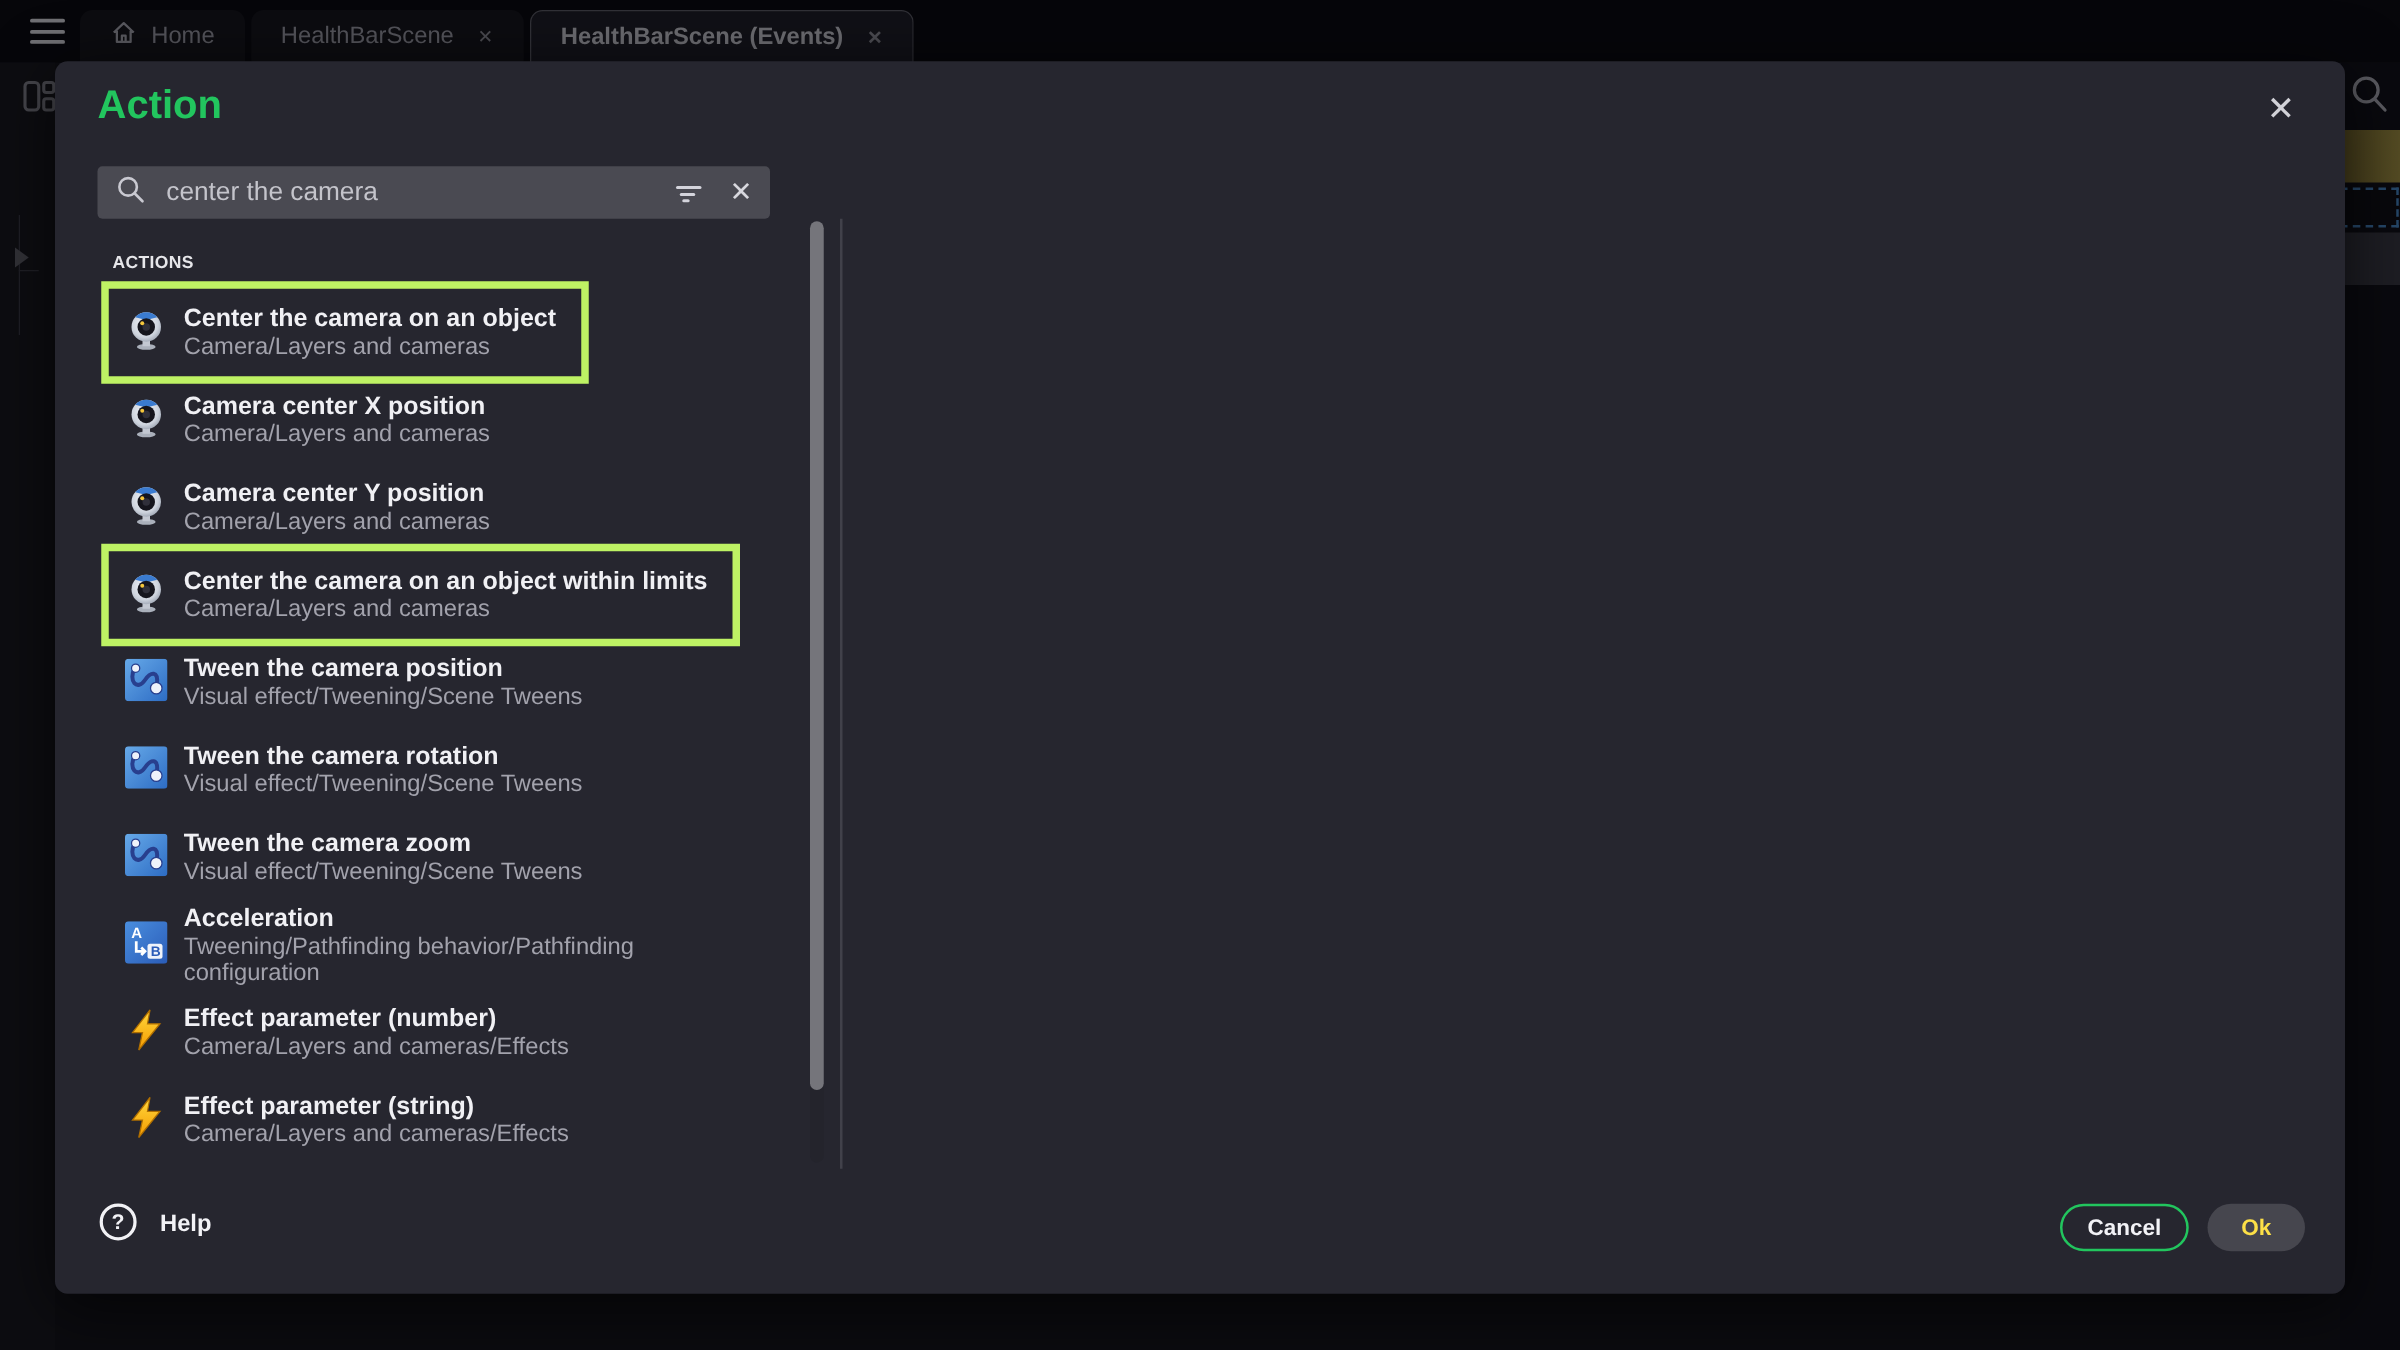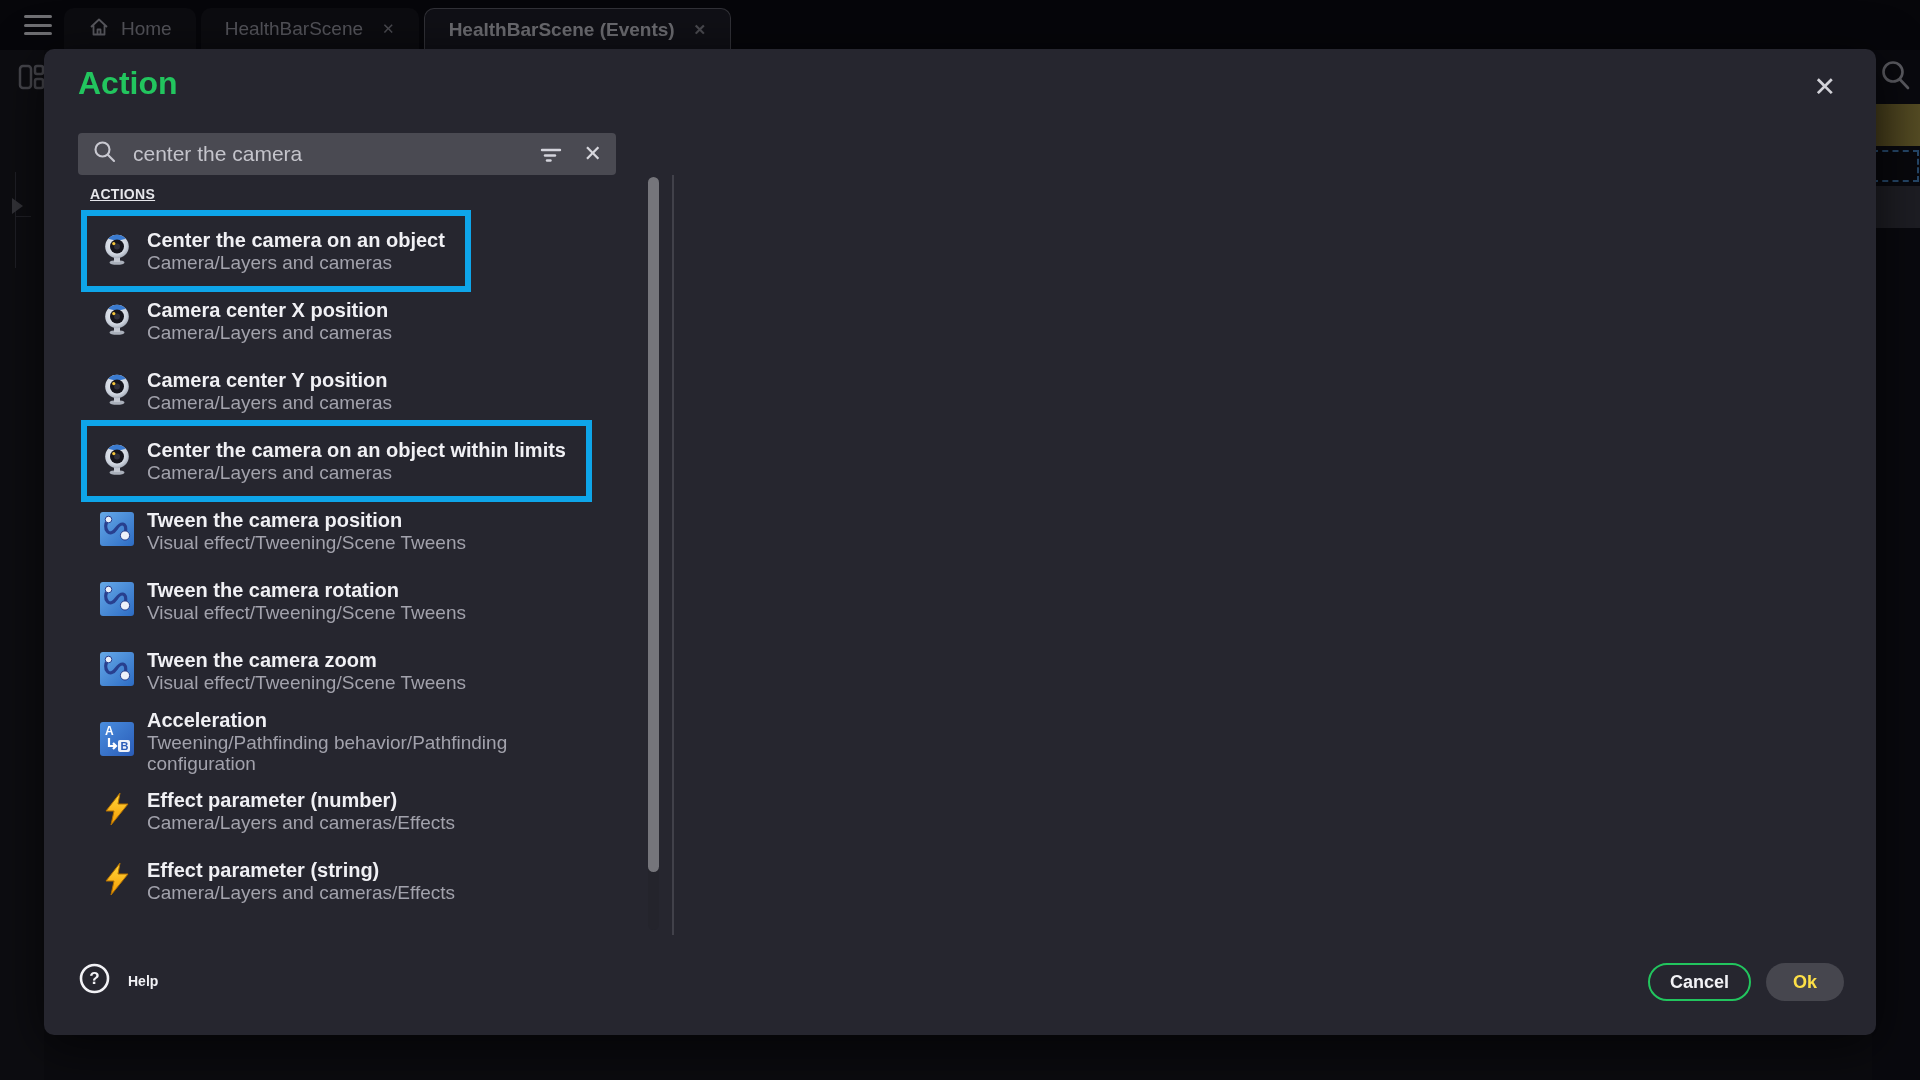--- a/index.html
+++ b/index.html
@@ -45,36 +45,36 @@
   .dialog-close { position:absolute; right:40px; top:22px; font-size:27px; color:#d2d2d8; cursor:pointer; }
 
   .searchbar { position:absolute; left:34px; top:84px; width:538px; height:42px; background:#4a4a52;
                border-radius:4px; display:flex; align-items:center; padding:0 14px; }
   .search-input { flex:1; background:transparent; border:none; outline:none; color:#c4c4cb;
                   font-size:21px; font-family:"Liberation Sans",sans-serif; margin-left:13px; }
   .filter-btn { margin-left:10px; cursor:pointer; display:flex; }
   .clear-btn  { margin-left:20px; font-size:22px; color:#d8d8de; cursor:pointer; }
 
   .list { position:absolute; left:34px; top:136px; width:576px; height:745px; overflow:hidden; }
-  .section-header { margin:1px 0 14px 12px; font-size:14px; font-weight:bold; letter-spacing:0.3px; color:#e6e6ea;text-decoration:underline; }
+  .section-header { margin:16px 0 14px 12px; font-size:14px; font-weight:bold; letter-spacing:0.3px; color:#e6e6ea; }
   .row { display:flex; align-items:center; min-height:70px; padding-left:22px; cursor:pointer; }
   .row-icon { width:34px; height:34px; flex:0 0 34px; margin-right:13px; display:flex; align-items:center; justify-content:center; }
   .row-text { display:flex; flex-direction:column; }
   .row-title { font-size:20px; font-weight:bold; color:#f0f0f4; line-height:23px; white-space:nowrap; }
   .row-subtitle { font-size:19px; color:#a2a2ac; line-height:21px; max-width:452px; }
-  .row.highlighted { border:6px solid #0ea5e9; width:max-content; min-height:82px;
+  .row.highlighted { border:6px solid #bef264; width:max-content; min-height:82px;
                      padding:2px 20px 2px 13px; margin:-6px 0 -6px 3px; }
 
   .list-scrollbar { position:absolute; left:604px; top:128px; width:11px; height:753px;
                     background:#24242c; border-radius:6px; }
   .list-scrollthumb { position:absolute; left:0; top:0; width:11px; height:695px; background:#75757b; border-radius:6px; }
   .vdivider { position:absolute; left:628px; top:126px; width:2px; height:760px; background:#41414a; }
 
   .help { position:absolute; left:34px; bottom:36px; display:flex; align-items:center; gap:17px; cursor:pointer; }
-  .help-label { font-size:14px; font-weight:bold; color:#f2f2f6; }
+  .help-label { font-size:19px; font-weight:bold; color:#f2f2f6; }
   .footer-buttons { position:absolute; right:32px; bottom:34px; display:flex; gap:15px; align-items:center; }
   .btn { font-family:"Liberation Sans",sans-serif; font-size:18px; font-weight:bold;
          border-radius:20px; height:38px; display:flex; align-items:center; cursor:pointer; }
   .btn-cancel { border:2px solid #22c55e; color:#f2f2f6; background:transparent; padding:0 20px; }
   .btn-ok { background:#46464e; color:#fde047; border:none; padding:0 27px; cursor:default; }
 
   svg text { font-family:"Liberation Sans",sans-serif; }
 </style>
 </head>
 <body>

